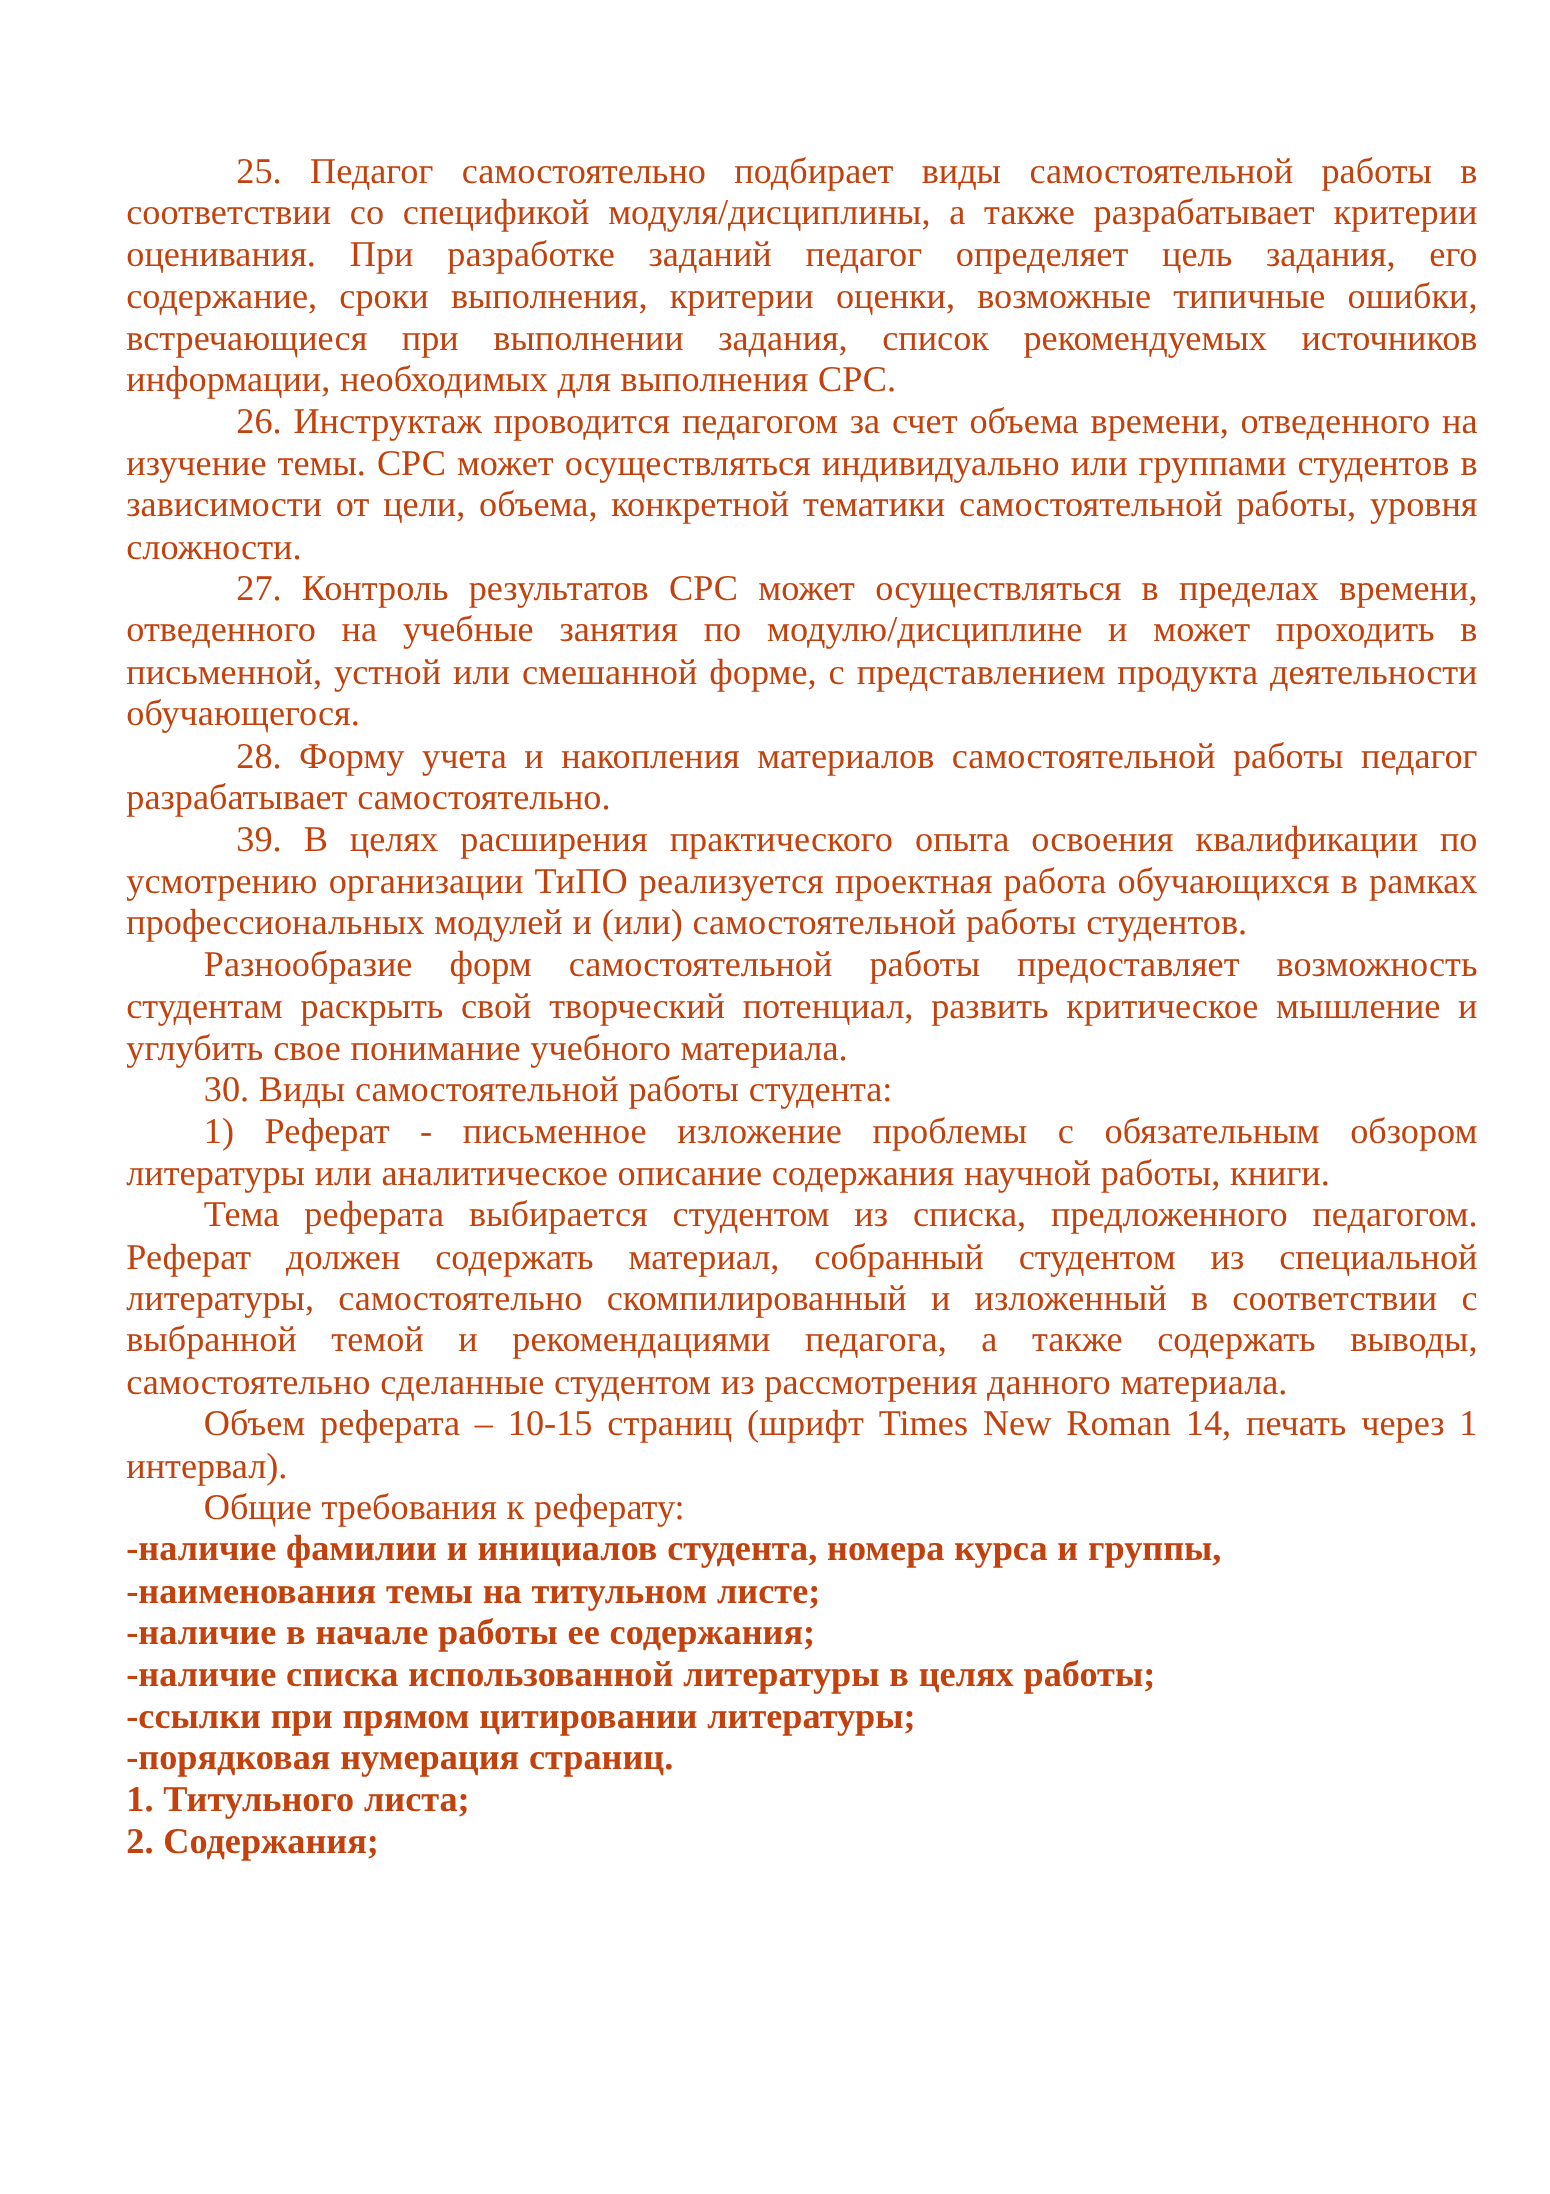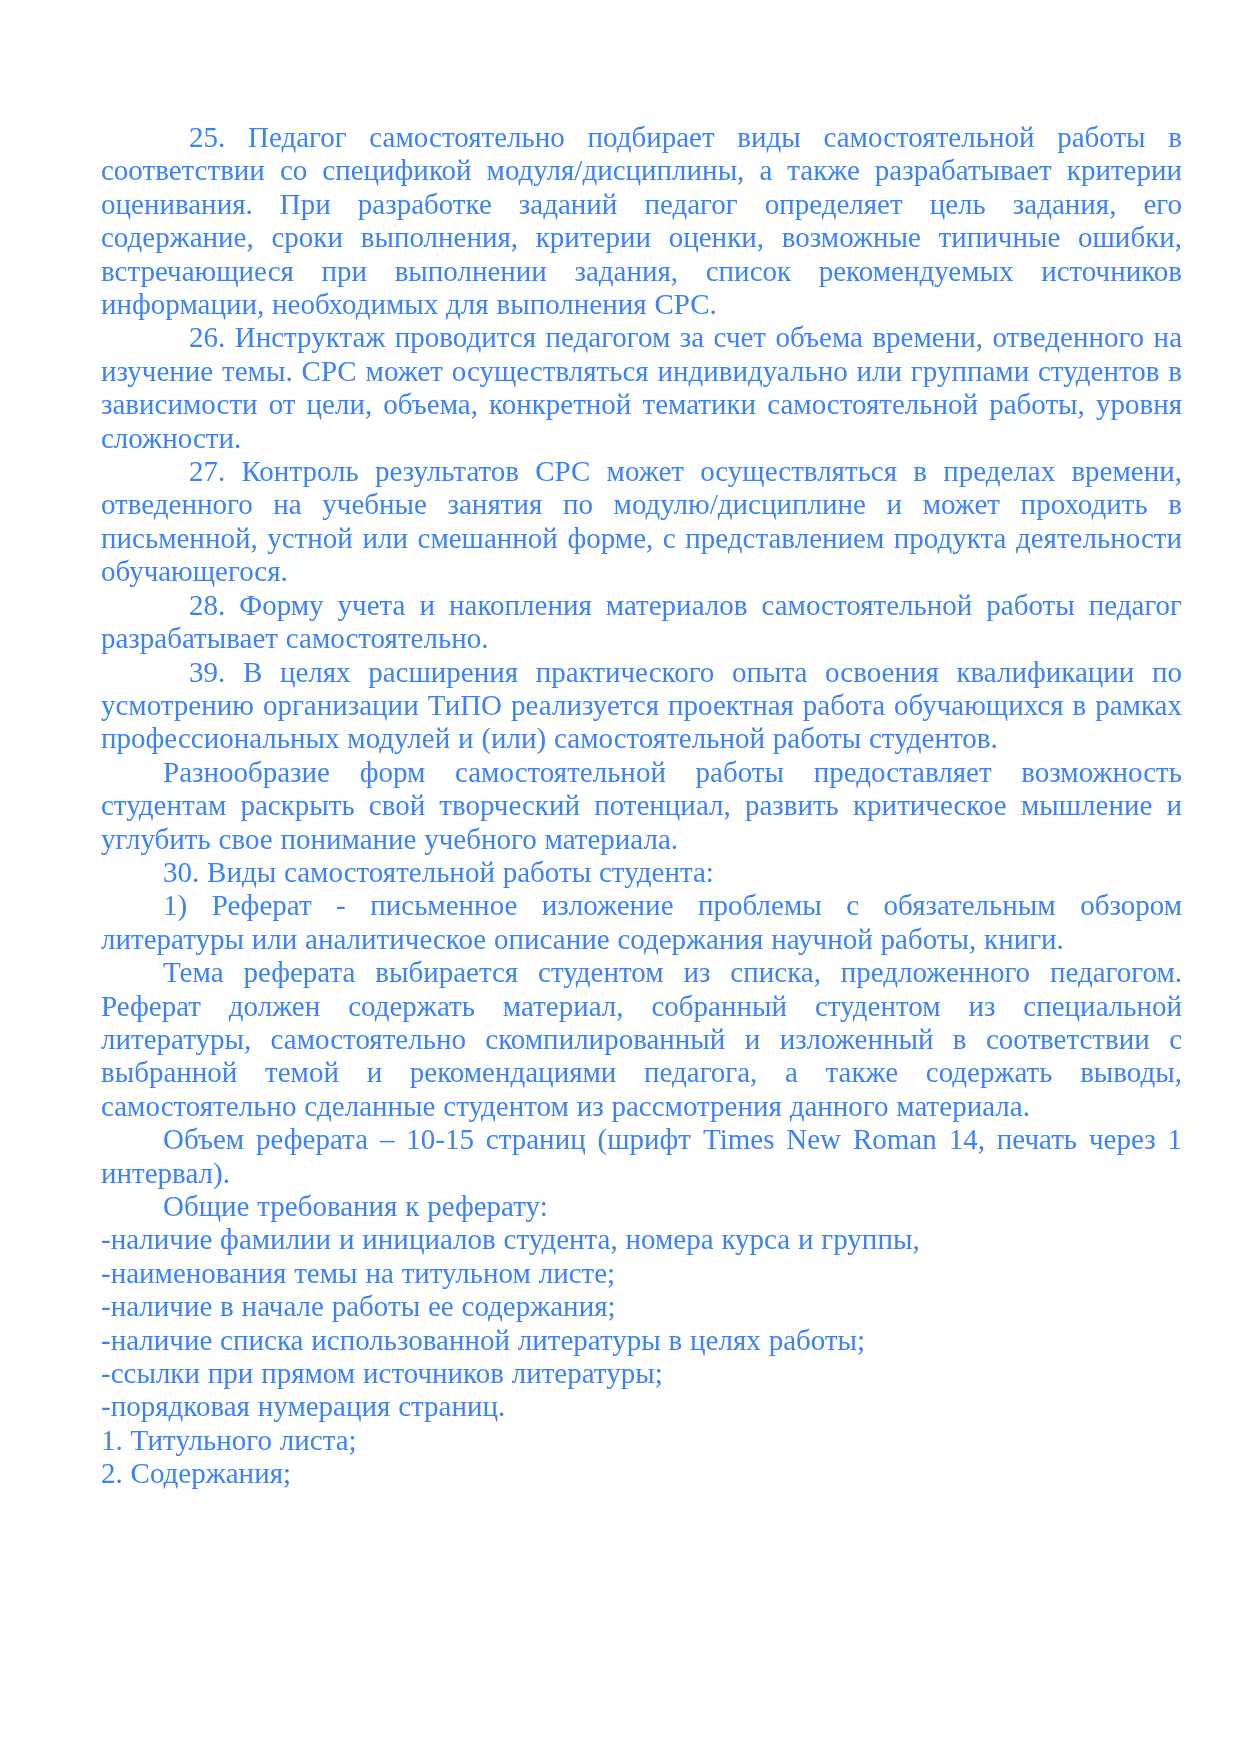--- a/index.html
+++ b/index.html
@@ -14,46 +14,46 @@
     width: 1240px;
     height: 1755px;
     background: #ffffff;
     padding: 121px 58px 0 101px;
     overflow: hidden;
   }
   .para {
     font-family: "Liberation Serif", "DejaVu Serif", serif;
     font-size: 29px;
     line-height: 33.4px;
-    color: #3b82f6;
+    color: #c2410c;
     text-align: justify;
     text-align-last: left;
     -moz-text-align-last: left;
     word-spacing: 0.02em;
   }
   .indent-num { text-indent: 88px; }
   .indent     { text-indent: 62px; }
-  .flush      { text-indent: 0; }
+  .flush      { text-indent: 0; font-weight: bold; }
 </style>
 </head>
 <body>
 
 <div class="page">
   <p class="para indent-num">25. Педагог самостоятельно подбирает виды самостоятельной работы в соответствии со спецификой модуля/дисциплины, а также разрабатывает критерии оценивания. При разработке заданий педагог определяет цель задания, его содержание, сроки выполнения, критерии оценки, возможные типичные ошибки, встречающиеся при выполнении задания, список рекомендуемых источников информации, необходимых для выполнения СРС.</p>
   <p class="para indent-num">26. Инструктаж проводится педагогом за счет объема времени, отведенного на изучение темы. СРС может осуществляться индивидуально или группами студентов в зависимости от цели, объема, конкретной тематики самостоятельной работы, уровня сложности.</p>
   <p class="para indent-num">27. Контроль результатов СРС может осуществляться в пределах времени, отведенного на учебные занятия по модулю/дисциплине и может проходить в письменной, устной или смешанной форме, с представлением продукта деятельности обучающегося.</p>
   <p class="para indent-num">28. Форму учета и накопления материалов самостоятельной работы педагог разрабатывает самостоятельно.</p>
   <p class="para indent-num">39. В целях расширения практического опыта освоения квалификации по усмотрению организации ТиПО реализуется проектная работа обучающихся в рамках профессиональных модулей и (или) самостоятельной работы студентов.</p>
   <p class="para indent">Разнообразие форм самостоятельной работы предоставляет возможность студентам раскрыть свой творческий потенциал, развить критическое мышление и углубить свое понимание учебного материала.</p>
   <p class="para indent">30. Виды самостоятельной работы студента:</p>
   <p class="para indent">1) Реферат - письменное изложение проблемы с обязательным обзором литературы или аналитическое описание содержания научной работы, книги.</p>
   <p class="para indent">Тема реферата выбирается студентом из списка, предложенного педагогом. Реферат должен содержать материал, собранный студентом из специальной литературы, самостоятельно скомпилированный и изложенный в соответствии с выбранной темой и рекомендациями педагога, а также содержать выводы, самостоятельно сделанные студентом из рассмотрения данного материала.</p>
   <p class="para indent">Объем реферата – 10-15 страниц (шрифт Times New Roman 14, печать через 1 интервал).</p>
   <p class="para indent">Общие требования к реферату:</p>
   <p class="para flush">-наличие фамилии и инициалов студента, номера курса и группы,</p>
   <p class="para flush">-наименования темы на титульном листе;</p>
   <p class="para flush">-наличие в начале работы ее содержания;</p>
   <p class="para flush">-наличие списка использованной литературы в целях работы;</p>
-  <p class="para flush">-ссылки при прямом источников литературы;</p>
+  <p class="para flush">-ссылки при прямом цитировании литературы;</p>
   <p class="para flush">-порядковая нумерация страниц.</p>
   <p class="para flush">1. Титульного листа;</p>
   <p class="para flush">2. Содержания;</p>
 </div>
 
 </body></html>

